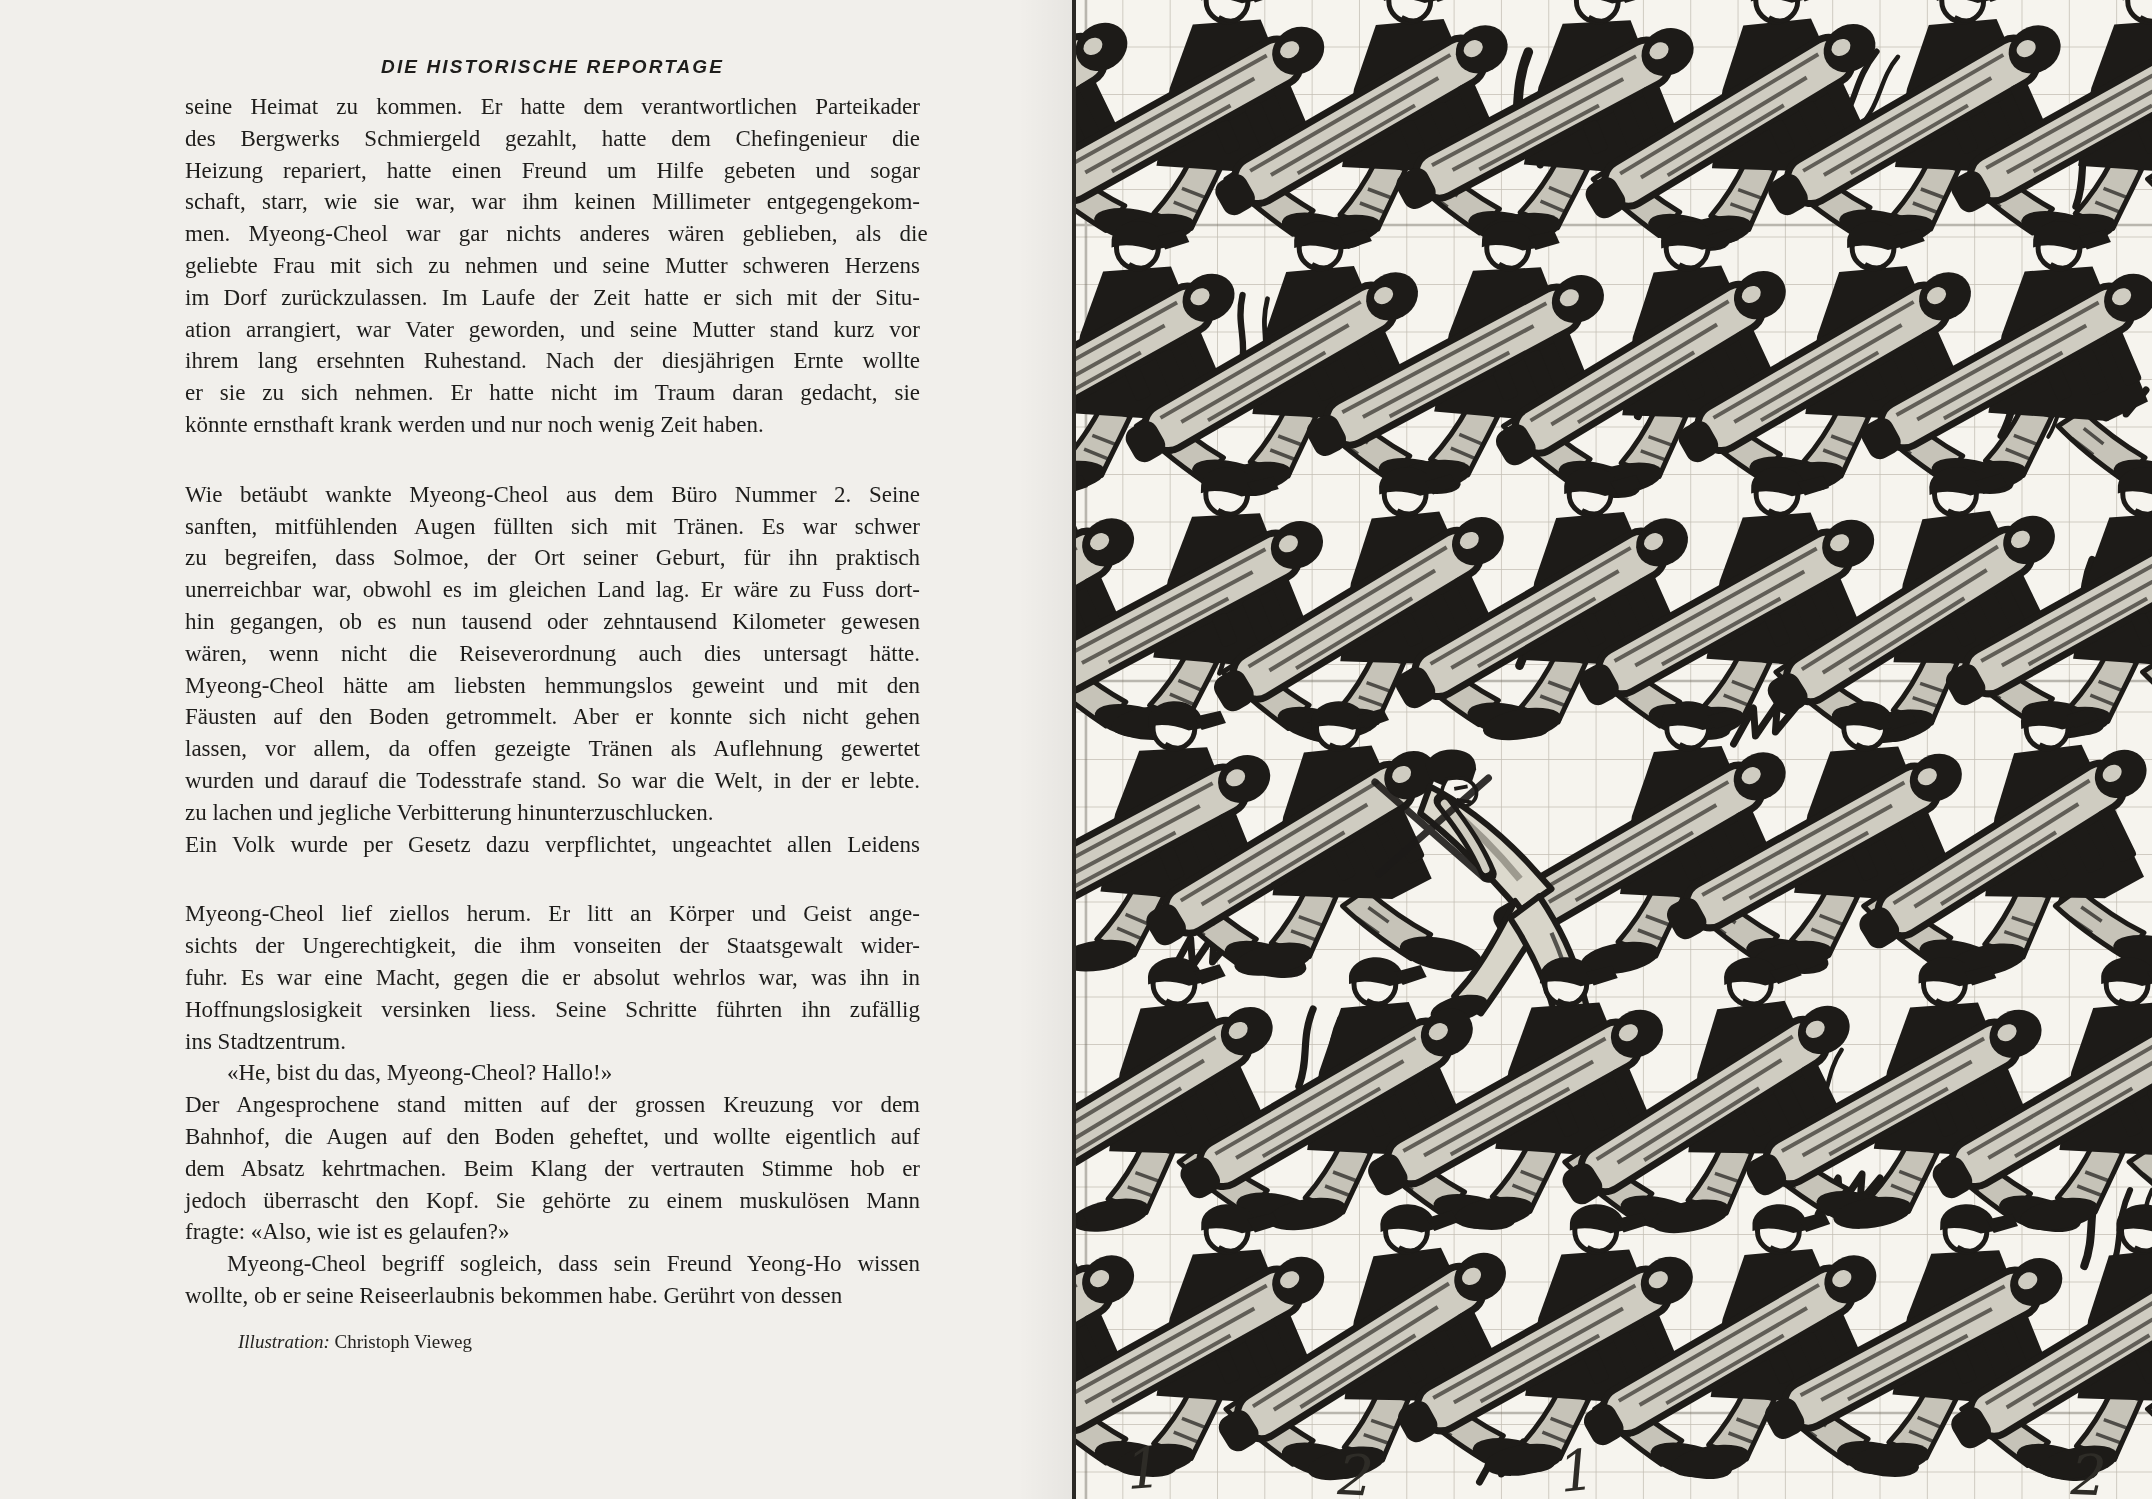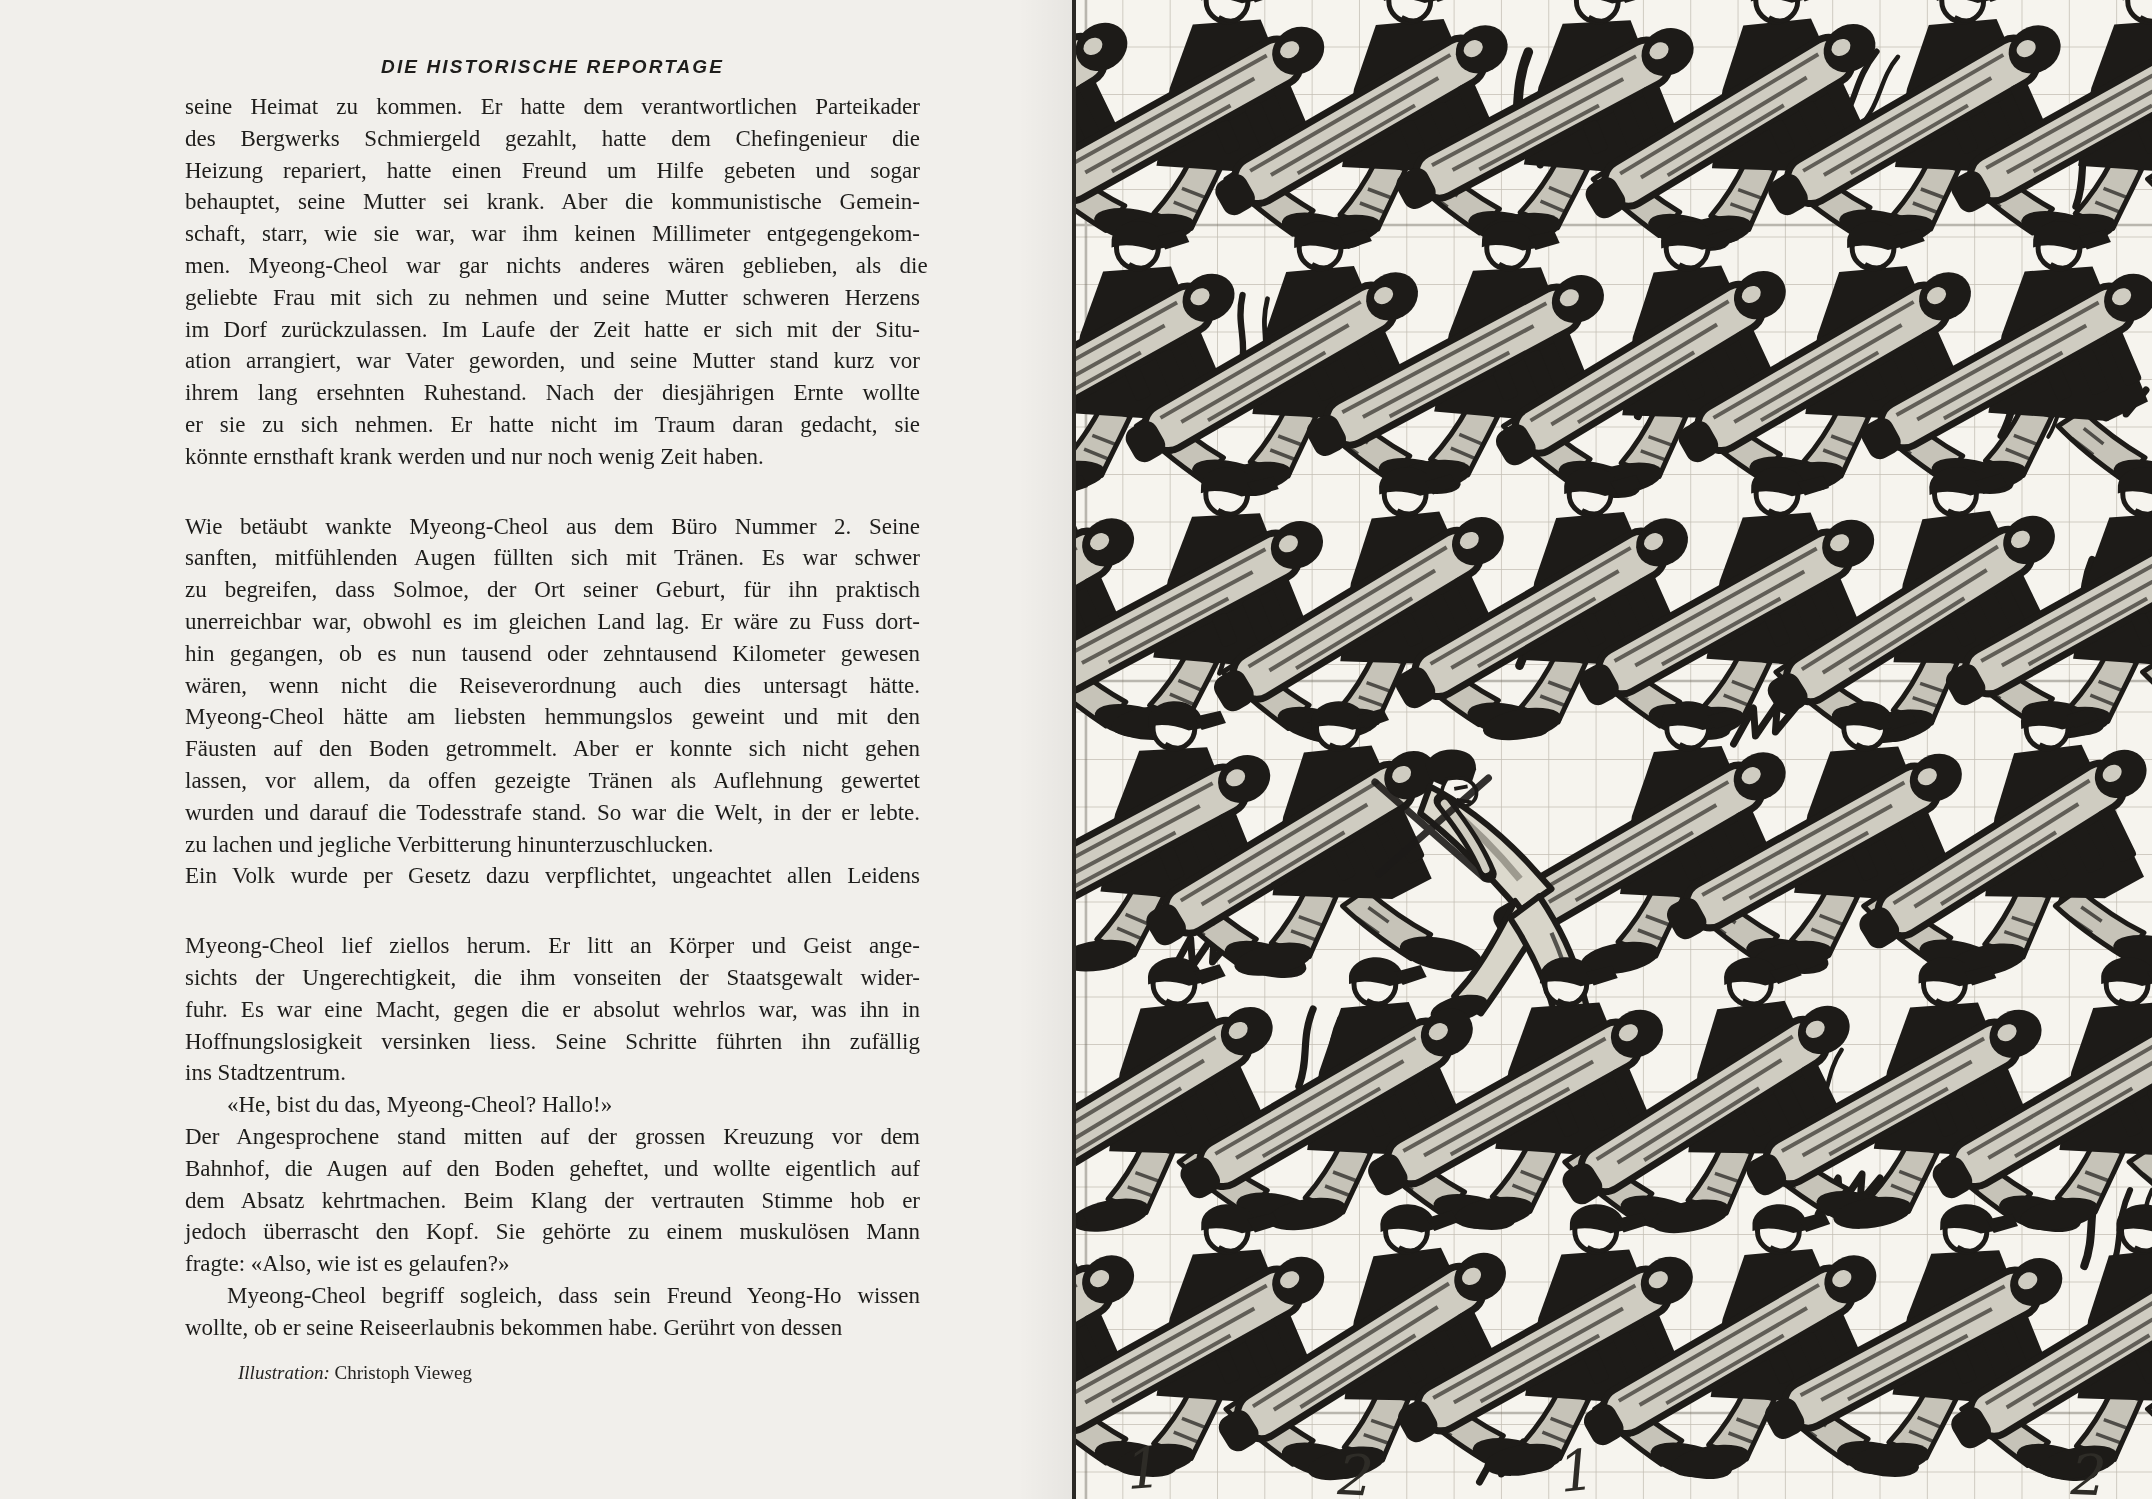--- a/index.html
+++ b/index.html
@@ -45,21 +45,20 @@
 
   <div class="left-page">
     <div class="section-header">DIE HISTORISCHE REPORTAGE</div>
 
     <div class="text-column" id="text-column">
 
     <div class="para">
           <div class="line"><span style="word-spacing: 12.4414px;">seine Heimat zu kommen. Er hatte dem verantwortlichen Parteikader</span></div>
           <div class="line"><span style="word-spacing: 18.9888px;">des Bergwerks Schmiergeld gezahlt, hatte dem Chefingenieur die</span></div>
           <div class="line"><span style="word-spacing: 14.3941px;">Heizung repariert, hatte einen Freund um Hilfe gebeten und sogar</span></div>
-          <div class="line"><span style="word-spacing: 12.0332px;">behauptet, seine Mutter sei krank. Aber die kommunistische Gemein-</span></div>
           <div class="line"><span style="word-spacing: 10.6233px;">schaft, starr, wie sie war, war ihm keinen Millimeter entgegengekom-</span></div>
           <div class="line"><span style="word-spacing: 12.474px;">men. Myeong-Cheol war gar nichts anderes wären geblieben, als die</span></div>
           <div class="line"><span style="word-spacing: 9.375px; margin-top: 33px;">geliebte Frau mit sich zu nehmen und seine Mutter schweren Herzens</span></div>
           <div class="line"><span style="word-spacing: 8.50651px;">im Dorf zurückzulassen. Im Laufe der Zeit hatte er sich mit der Situ-</span></div>
           <div class="line"><span style="word-spacing: 9.29063px;">ation arrangiert, war Vater geworden, und seine Mutter stand kurz vor</span></div>
           <div class="line"><span style="word-spacing: 13.3965px;">ihrem lang ersehnten Ruhestand. Nach der diesjährigen Ernte wollte</span></div>
           <div class="line"><span style="word-spacing: 11.2174px;">er sie zu sich nehmen. Er hatte nicht im Traum daran gedacht, sie</span></div>
           <div class="line"><span>könnte ernsthaft krank werden und nur noch wenig Zeit haben.</span></div>
         </div>
         <div class="para">

